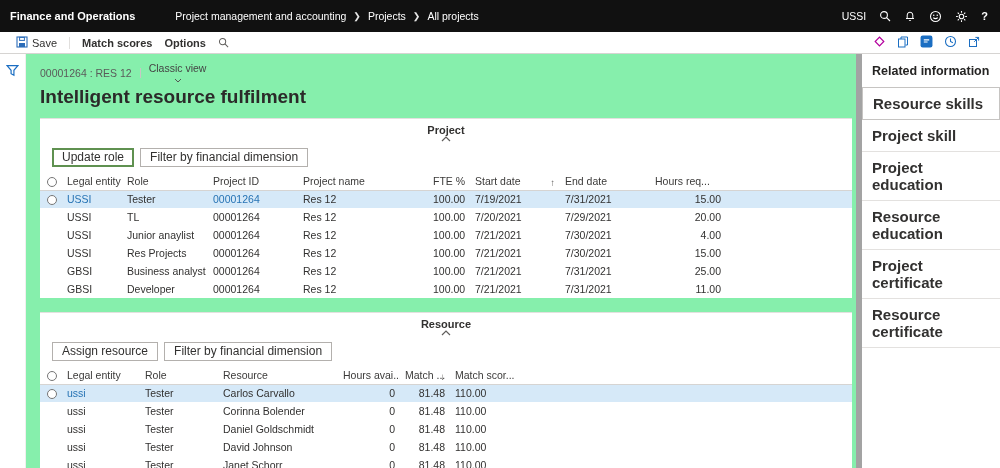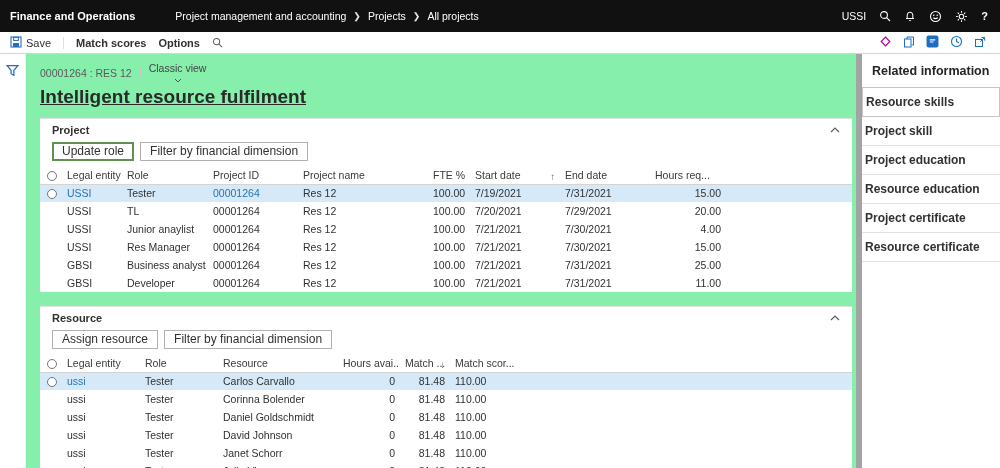--- a/index.html
+++ b/index.html
@@ -18,39 +18,39 @@
   .breadcrumb { display:flex; align-items:center; gap:7px; margin-left:30px; white-space:nowrap;justify-content:space-between; }
   .crumb { color:#fff; cursor:pointer; }
   .crumb-sep { color:#e8e8e8; font-size:9px; }
   .topbar-right { margin-left:auto; display:flex; align-items:center; gap:13px; padding-right:12px; }
   .company { font-size:10.5px; }
   .tb-icon { display:inline-flex; align-items:center; }
   .help-q { font-size:11px; font-weight:bold; color:#fff; }
   
   .actionbar {
     height:22px; background:#fff; border-bottom:1px solid #d6d4d2;
-    display:flex; align-items:center; font-size:11px; padding:0 10px; gap:12px;
+    display:flex; align-items:center; font-size:11px; padding:0 16px; gap:12px;
   }
   .ab-item { display:flex; align-items:center; gap:4px; color:#323130; white-space:nowrap; }
   .ab-sep { width:1px; height:12px; background:#e1dfdd; }
   .ab-strong { font-weight:600; }
   .actionbar-right { margin-left:auto; display:flex; align-items:center; gap:11px; padding-right:4px; }
   
   .content { display:flex; height:424px; }
   .filter-rail { width:26px; border-right:1px solid #f0efee; padding-top:9px; display:flex; justify-content:center; background:#fff; }
   .main { flex:1; min-width:0; padding:8px 4px 0 14px; background:#86efac; }
   
   .record-line { font-size:10.5px; color:#5a5a5a; display:flex; align-items:center; gap:8px; }
   .vdiv { width:1px; height:10px; background:#c8c6c4; }
   .view-switch { display:flex; align-items:center; gap:4px; color:#444; cursor:pointer;flex-direction:column; }
-  h1.page-title { font-size:19px; font-weight:600; color:#2b2a29; margin:3px 0 10px 0;text-decoration:underline; }
+  h1.page-title { font-size:19px; font-weight:600; color:#2b2a29; margin:3px 0 10px 0; }
   
   .section { border-top:1px solid #e3e1df; background:#fff; }
   .section + .section { margin-top:14px; }
-  .sec-head { display:flex; justify-content:space-between; align-items:center; padding:5px 12px 4px 12px; }
+  .sec-head { display:flex; justify-content:space-between; align-items:center; padding:5px 12px 4px 12px;flex-direction:column; }
   .sec-title { font-size:11px; font-weight:bold; color:#323130; }
   .btn-row { display:flex; gap:6px; padding:2px 0 6px 12px; }
   .btn {
     font-size:12px; color:#323130; background:#fff;
     border:1px solid #b3b0ad; padding:2px 9px; height:19px; line-height:13px; cursor:pointer;
   }
   .btn.focus-green { border:2px solid #5f9150; padding:1px 8px; }
   
   table.grid { border-collapse:collapse; table-layout:fixed; width:100%; font-size:10.5px; }
   table.grid thead th {
@@ -63,22 +63,22 @@
   table.grid .r { text-align:right; }
   table.grid tr.selected { background:#d6e9f8; }
   table.grid td.link { color:#2673b4; }
   .radio { display:inline-block; width:10px; height:10px; border:1px solid #767676; border-radius:50%; background:#fff; vertical-align:middle; }
   .radio-cell { padding-left:7px !important; }
   .sort { float:right; color:#605e5c; font-size:9.5px; margin-top:2px; }
   
   .related { width:144px; border-left:6px solid #a3a3a3; background:#fff; }
   .related h2 { font-size:12.5px; font-weight:bold; color:#252423; margin:10px 10px 9px 10px; }
   .rel-item {
-    font-size:12px; font-weight:600; color:#323130;
-    padding:7px 3px; border-bottom:1px solid #e3e1df; cursor:pointer;
+    font-size:15px; font-weight:600; color:#323130;
+    padding:7px 10px; border-bottom:1px solid #e3e1df; cursor:pointer;
   }
   .rel-item.selected { border:1px solid #c6c4c2; }
 </style>
 </head>
 <body>
 
 <header class="topbar">
   <span class="app-title">Finance and Operations</span>
   <nav class="breadcrumb">
     <span class="crumb">Project management and accounting</span>
@@ -269,21 +269,21 @@
               <td>Res 12</td>
               <td class="r">100.00</td>
               <td>7/21/2021</td>
               <td>7/30/2021</td>
               <td class="r">4.00</td>
               <td></td>
             </tr>
             <tr>
               <td class="radio-cell"></td>
               <td>USSI</td>
-              <td>Res Manager</td>
+              <td>Res Projects</td>
               <td>00001264</td>
               <td>Res 12</td>
               <td class="r">100.00</td>
               <td>7/21/2021</td>
               <td>7/30/2021</td>
               <td class="r">15.00</td>
               <td></td>
             </tr>
             <tr>
               <td class="radio-cell"></td>

